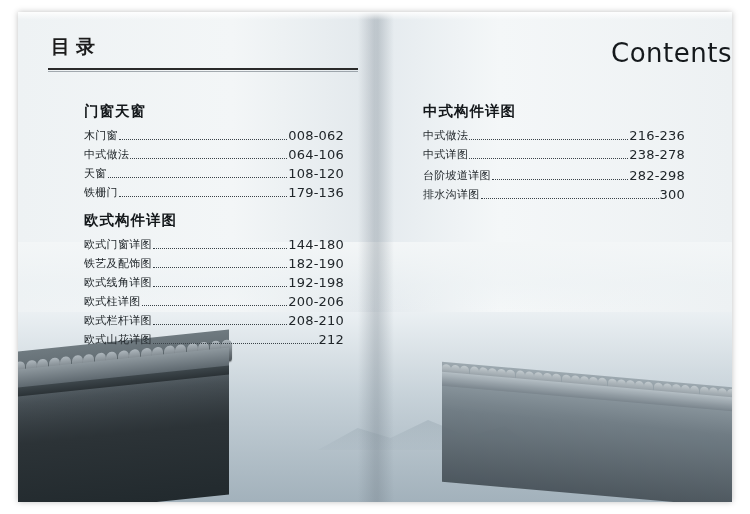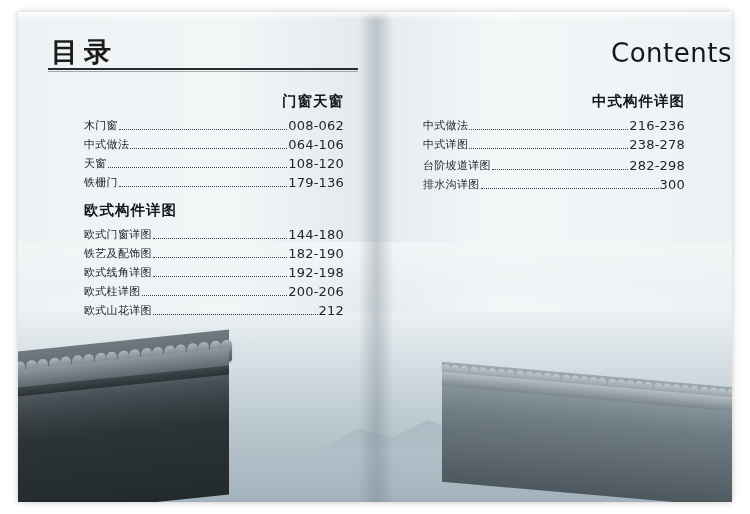--- a/index.html
+++ b/index.html
@@ -172,21 +172,21 @@
     height: 70px;
     background: linear-gradient(to bottom, rgba(243,246,247,1) 0%, rgba(237,242,244,0.55) 60%, rgba(232,238,241,0.0) 100%);
   }
 
   
   .toc-title {
     position: absolute;
     left: 33px;
     top: 22px;
     font-family: "DejaVu Sans", "Liberation Sans", sans-serif;
-    font-size: 27px;
+    font-size: 19px;
     font-weight: bold;
     letter-spacing: 6px;
     color: #1b1b1b;
   }
   .rule {
     position: absolute;
     left: 30px;
     top: 56px;
     width: 310px;
     height: 2px;
@@ -223,21 +223,21 @@
   .section {
     margin-bottom: 8px;
   }
   .section-title {
     font-size: 14.5px;
     font-weight: bold;
     color: #14181b;
     letter-spacing: 1px;
     margin: 12px 0 8px 0;
   }
-  .section:first-child .section-title { margin-top: 0; text-align: right; }
+  .section:first-child .section-title { margin-top: 10px; }
 
   .entry {
     display: flex;
     align-items: flex-end;
     font-size: 11px;
     color: #20262a;
     margin: 0 0 6px 0;
     line-height: 13px;
     white-space: nowrap;
   }
@@ -390,20 +390,25 @@
           <span class="label">欧式线角详图</span>
           <span class="dots"></span>
           <span class="pages">192-198</span>
         </div>
         <div class="entry">
           <span class="label">欧式柱详图</span>
           <span class="dots"></span>
           <span class="pages">200-206</span>
         </div>
         <div class="entry">
+          <span class="label">欧式栏杆详图</span>
+          <span class="dots"></span>
+          <span class="pages">208-210</span>
+        </div>
+        <div class="entry">
           <span class="label">欧式山花详图</span>
           <span class="dots"></span>
           <span class="pages">212</span>
         </div>
       </div>
     </div>
 
     <div class="col col-right">
       <div class="section">
         <div class="section-title">中式构件详图</div>

